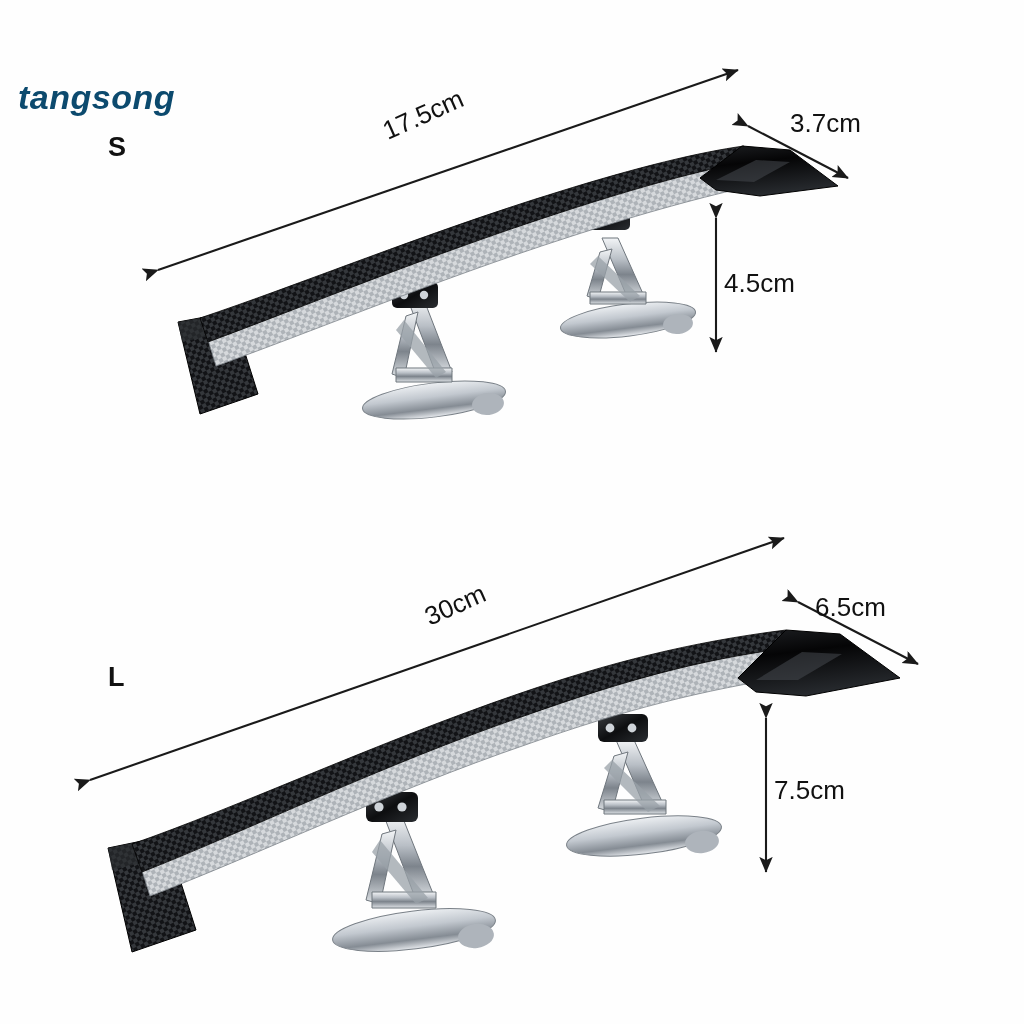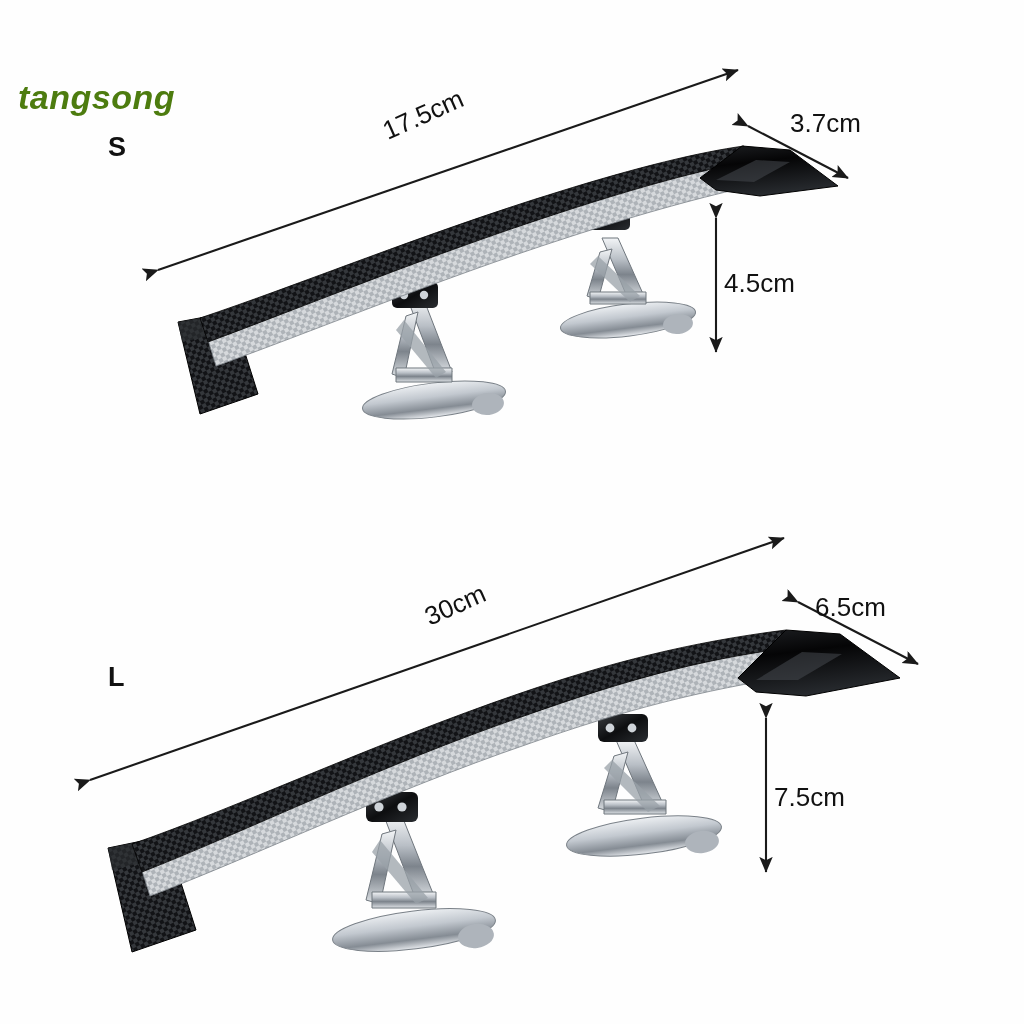--- a/index.html
+++ b/index.html
@@ -1,28 +1,28 @@
 <!DOCTYPE html>
 <html><head>
 <meta charset="utf-8">
 <style>
   html,body{margin:0;padding:0;background:#fff;}
   body{width:1024px;height:1024px;position:relative;overflow:hidden;
        font-family:"Liberation Sans",sans-serif;background:#fefefe;}
   .stage{position:absolute;inset:0;}
   .brand{position:absolute;left:18px;top:78px;font-size:34px;font-style:italic;
-         font-weight:600;color:#4d7c0f;letter-spacing:.5px;}
+         font-weight:600;color:#0c4a6e;letter-spacing:.5px;}
   .sizelabel{position:absolute;font-size:27px;font-weight:700;color:#111;}
   .dimtext{position:absolute;font-size:26px;color:#111;white-space:nowrap;}
   .dimtext.rot17{left:378px;top:118px;transform:rotate(-24deg);transform-origin:left top;}
   .dimtext.rot30{left:420px;top:604px;transform:rotate(-24deg);transform-origin:left top;}
   .dimtext.d37{left:790px;top:108px;}
   .dimtext.d45{left:724px;top:268px;text-align:center;}
   .dimtext.d65{left:815px;top:592px;}
-  .dimtext.d75{left:774px;top:775px;margin-top:7px;}
+  .dimtext.d75{left:774px;top:775px;}
   svg.layer{position:absolute;left:0;top:0;width:1024px;height:1024px;overflow:visible;}
 </style>
 </head>
 <body>
 
 <div class="stage">
 
   <div class="brand">tangsong</div>
 
   <div class="sizelabel" style="left:108px;top:132px;">S</div>

